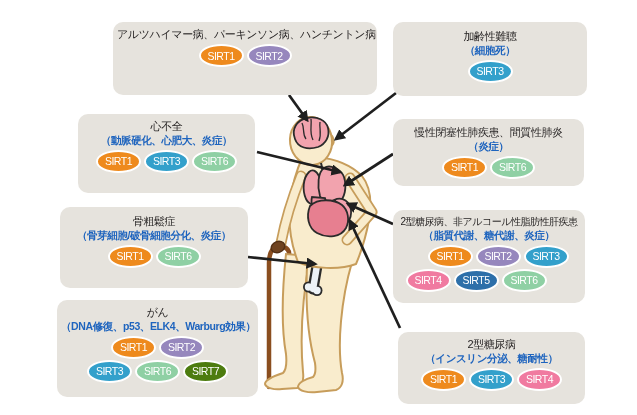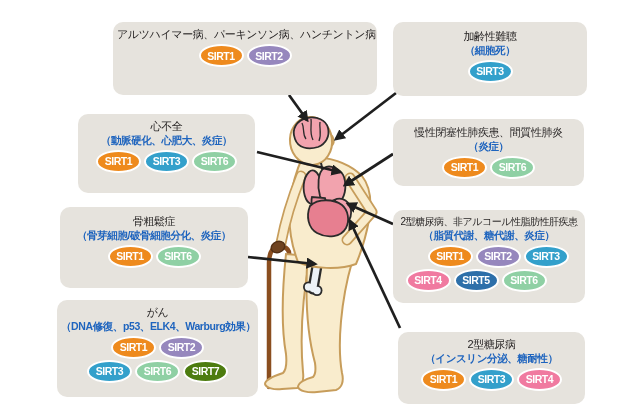--- a/index.html
+++ b/index.html
@@ -10,21 +10,21 @@
   .organ{stroke:var(--organ_outline);stroke-width:1.8;}
   .arm-outer{fill:none;stroke:var(--skin_outline);stroke-width:11;stroke-linecap:round;stroke-linejoin:round;}
   .arm-inner{fill:none;stroke:var(--skin);stroke-width:7.5;stroke-linecap:round;stroke-linejoin:round;}
   .arrow{stroke:var(--arrow);stroke-width:2.7;}
   .box{position:absolute;background:var(--box_bg);border-radius:10px;text-align:center;box-sizing:border-box;padding:6px 4px 0 4px;}
   .box .title{font-weight:normal;color:var(--title_color);font-size:11px;line-height:1.2;letter-spacing:-0.4px;white-space:nowrap;}
   .box .subtitle{font-weight:bold;color:var(--subtitle_color);font-size:10.5px;line-height:1.2;letter-spacing:-0.4px;margin-top:1px;white-space:nowrap;}
   .sirt-rows{margin-top:3px;}
   .sirt-row{display:flex;justify-content:center;gap:3px;margin-top:1px;}
   .sirt{display:inline-flex;align-items:center;justify-content:center;width:45px;height:23px;border-radius:50%;
-        border:2px solid #fff;color:#fff;font-weight:bold;font-size:10.5px;letter-spacing:-0.5px;box-sizing:border-box;flex:0 0 auto;}
+        border:2px solid #fff;color:#fff;font-weight:normal;font-size:10.5px;letter-spacing:-0.5px;box-sizing:border-box;flex:0 0 auto;}
   .b-neuro{left:113px;top:22px;width:264px;height:73px;}
   .b-hearing{left:393px;top:22px;width:194px;height:74px;padding-top:8px;}
   .b-heart{left:78px;top:114px;width:177px;height:79px;}
   .b-lung{left:393px;top:119px;width:191px;height:67px;padding-top:7px;}
   .b-bone{left:60px;top:207px;width:188px;height:81px;padding-top:8px;}
   .b-liver{left:393px;top:210px;width:192px;height:93px;}
   .b-liver .title{font-size:10px;letter-spacing:-0.5px;}
   .b-liver .sirt-row:first-child{transform:translateX(9px);}
   .b-liver .sirt-row:last-child{transform:translateX(-13px);}
   .b-cancer{left:57px;top:300px;width:201px;height:97px;}

